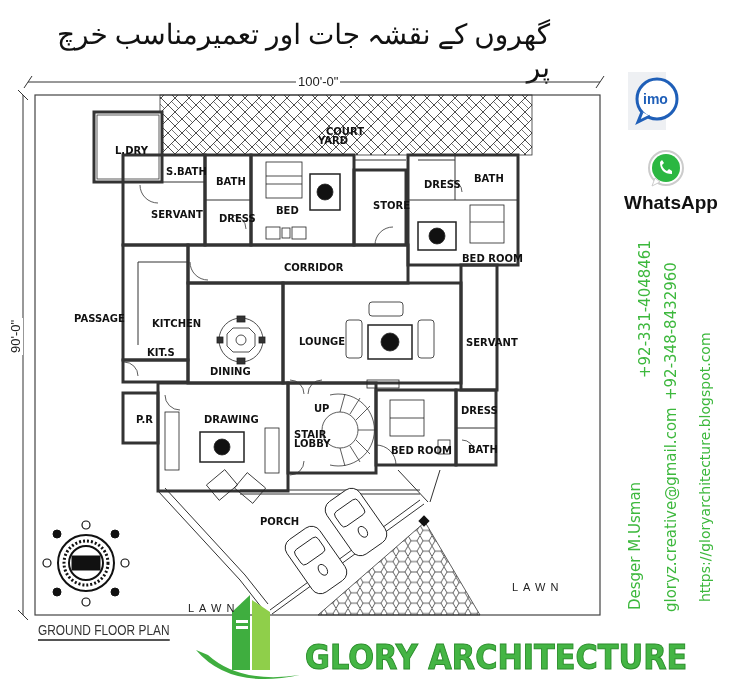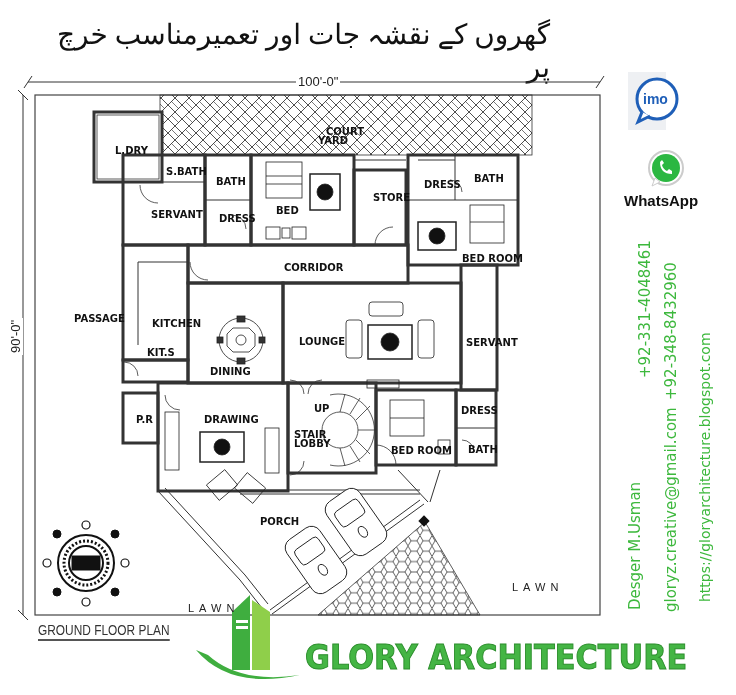--- a/index.html
+++ b/index.html
@@ -6,21 +6,21 @@
   body { width:736px; height:695px; position:relative; overflow:hidden; font-family:"DejaVu Sans", sans-serif; }
   .abs { position:absolute; }
   .urdu { position:absolute; left:30px; top:18px; width:520px; text-align:right; font-size:28px; color:#111; font-family:Liberation Serif, serif; direction:rtl; }
   .dim { font-family:"Liberation Sans", sans-serif; font-size:13px; color:#222; background:#fff; padding:0 2px; }
   .room { position:absolute; font-family:"DejaVu Sans", sans-serif; font-weight:bold; font-size:10px; color:#111; white-space:nowrap; }
   .room.light { font-weight:bold; }
   .lawn { position:absolute; font-family:"Liberation Sans", sans-serif; font-size:11px; letter-spacing:5px; color:#222;margin-top:26px; }
   .plan-title { position:absolute; left:38px; top:622px; font-family:"Liberation Sans Narrow","Liberation Sans", sans-serif; font-size:14px; color:#333; border-bottom:2px solid #555; padding-bottom:1px; transform:scaleX(0.85); transform-origin:left; }
   .contact { position:absolute; font-family:"DejaVu Sans", sans-serif; color:#3db83d; font-size:15px; transform:rotate(-90deg); transform-origin:left top; white-space:nowrap; }
   .brand { position:absolute; left:305px; top:638px; font-family:"DejaVu Sans", sans-serif; font-weight:bold; font-size:33px; color:#44b544; letter-spacing:0px; -webkit-text-stroke:1px #2d8f2d; transform:scaleX(0.92); transform-origin:left; }
-  .wa-label { position:absolute; left:624px; top:192px; font-family:"Liberation Sans", sans-serif; font-weight:bold; font-size:15px; color:#111; }
+  .wa-label { position:absolute; left:624px; top:192px; font-family:"Liberation Sans", sans-serif; font-weight:bold; font-size:19px; color:#111; }
 </style>
 </head>
 <body>
 
 <div class="urdu">گھروں کے نقشہ جات اور تعمیرمناسب خرچ پر</div>
 
 <svg class="abs" style="left:0;top:0" width="736" height="695">
   <defs>
     <pattern id="herring" width="14" height="14" patternUnits="userSpaceOnUse">
       <path d="M0 7 L7 0 M7 14 L14 7 M0 7 L7 14 M7 0 L14 7" stroke="#222" stroke-width="0.8" fill="none"></path>
@@ -227,21 +227,21 @@
 <span class="abs dim" style="left:8px;top:355px;transform:rotate(-90deg);transform-origin:left top">90'-0"</span>
 
 <span class="room" style="left:326px;top:126px">COURT</span>
 <span class="room" style="left:318px;top:135px">YARD</span>
 <span class="room" style="left:115px;top:145px">L.DRY</span>
 <span class="room" style="left:166px;top:166px">S.BATH</span>
 <span class="room light" style="left:151px;top:209px">SERVANT</span>
 <span class="room" style="left:216px;top:176px">BATH</span>
 <span class="room" style="left:219px;top:213px">DRESS</span>
 <span class="room" style="left:276px;top:205px">BED</span>
-<span class="room" style="left:373px;top:192px">STORE</span>
+<span class="room" style="left:373px;top:200px">STORE</span>
 <span class="room" style="left:424px;top:179px">DRESS</span>
 <span class="room" style="left:474px;top:173px">BATH</span>
 <span class="room" style="left:462px;top:253px">BED ROOM</span>
 <span class="room" style="left:284px;top:262px">CORRIDOR</span>
 <span class="room" style="left:74px;top:313px">PASSAGE</span>
 <span class="room" style="left:152px;top:318px">KITCHEN</span>
 <span class="room" style="left:147px;top:347px">KIT.S</span>
 <span class="room" style="left:210px;top:366px">DINING</span>
 <span class="room" style="left:299px;top:336px">LOUNGE</span>
 <span class="room" style="left:466px;top:337px">SERVANT</span>

